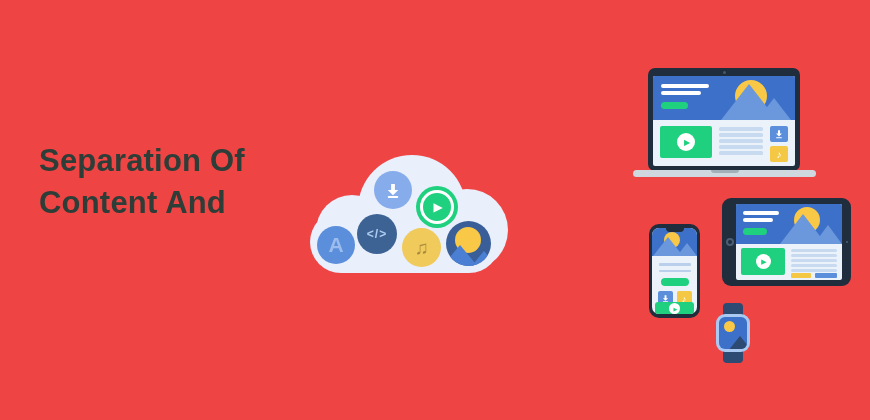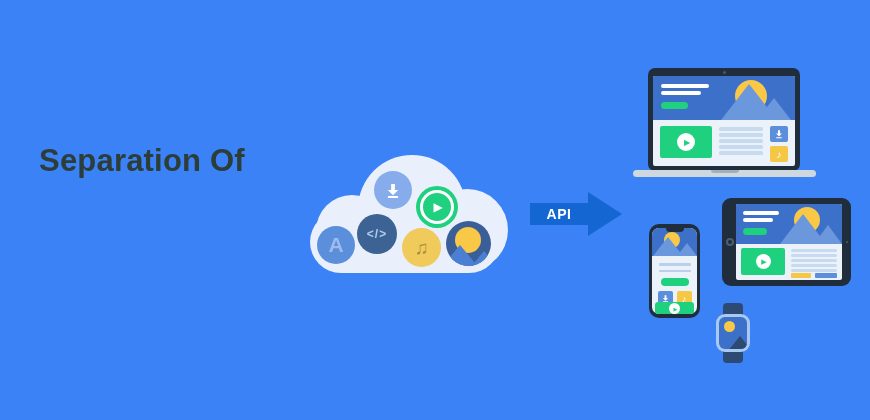--- a/index.html
+++ b/index.html
@@ -1,18 +1,18 @@
 <!DOCTYPE html>
 <html><head>
 <meta charset="utf-8">
 <style>
   * { margin:0; padding:0; box-sizing:border-box; }
   html,body { width:870px; height:420px; }
   body { font-family:"Liberation Sans", sans-serif; overflow:hidden; }
-  .banner { position:relative; width:870px; height:420px; background:#3b82f6; overflow:hidden; }
+  .banner { position:relative; width:870px; height:420px; background:#ef4444; overflow:hidden; }
 
   
   .headline { position:absolute; left:39px; top:140px; font-size:31px; line-height:42px;
               font-weight:700; color:#2d3d37; letter-spacing:.2px; }
   .headline span { display:block; }
 
   
   .cloud-wrap { position:absolute; left:310px; top:155px; width:195px; height:120px; }
   .cloud-part { position:absolute; background:#e9effb; border-radius:50%; }
   .cloud-base { position:absolute; left:0; top:56px; width:190px; height:62px; border-radius:31px; background:#e9effb; }
@@ -95,20 +95,21 @@
 
   svg { display:block; }
 </style>
 </head>
 <body>
 
 <div class="banner">
 
   <h1 class="headline">
     <span>Separation Of</span>
+    <span>Content And</span>
   </h1>
 
   <div class="cloud-wrap">
     <div class="cloud-part c1"></div>
     <div class="cloud-part c2"></div>
     <div class="cloud-part c3"></div>
     <div class="cloud-base"></div>
   </div>
 
   <div class="badge b-dl">
@@ -122,25 +123,20 @@
   </div>
   <div class="badge b-code">&lt;/&gt;</div>
   <div class="badge b-a">A</div>
   <div class="badge b-music">♫</div>
   <div class="badge b-img">
     <div class="sun"></div>
     <div class="mtn m1"></div>
     <div class="mtn m2"></div>
   </div>
 
-  <div class="api-arrow">
-    <div class="arrow-rect"></div>
-    <div class="arrow-head"></div>
-    <div class="arrow-label">API</div>
-  </div>
 
   <div class="laptop">
     <div class="laptop-screen">
       <div class="cam-dot"></div>
       <div class="display">
         <div class="scr-header">
           <div class="hline" style="left:8px; top:8px; width:48px; height:4px;"></div>
           <div class="hline" style="left:8px; top:15px; width:40px; height:4px;"></div>
           <div class="pill" style="left:8px; top:26px; width:27px; height:7px;"></div>
           <div class="sun" style="left:82px; top:4px; width:32px; height:32px;"></div>

